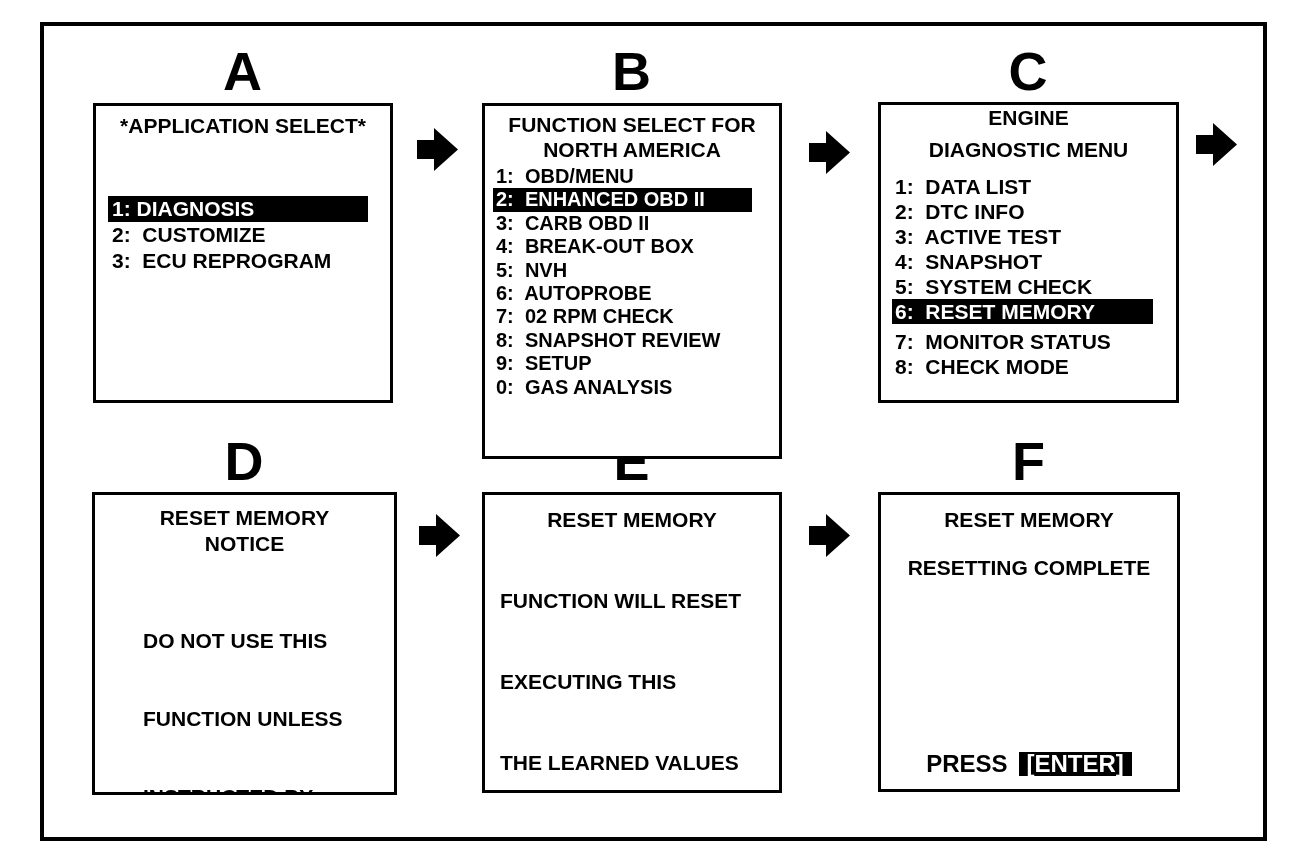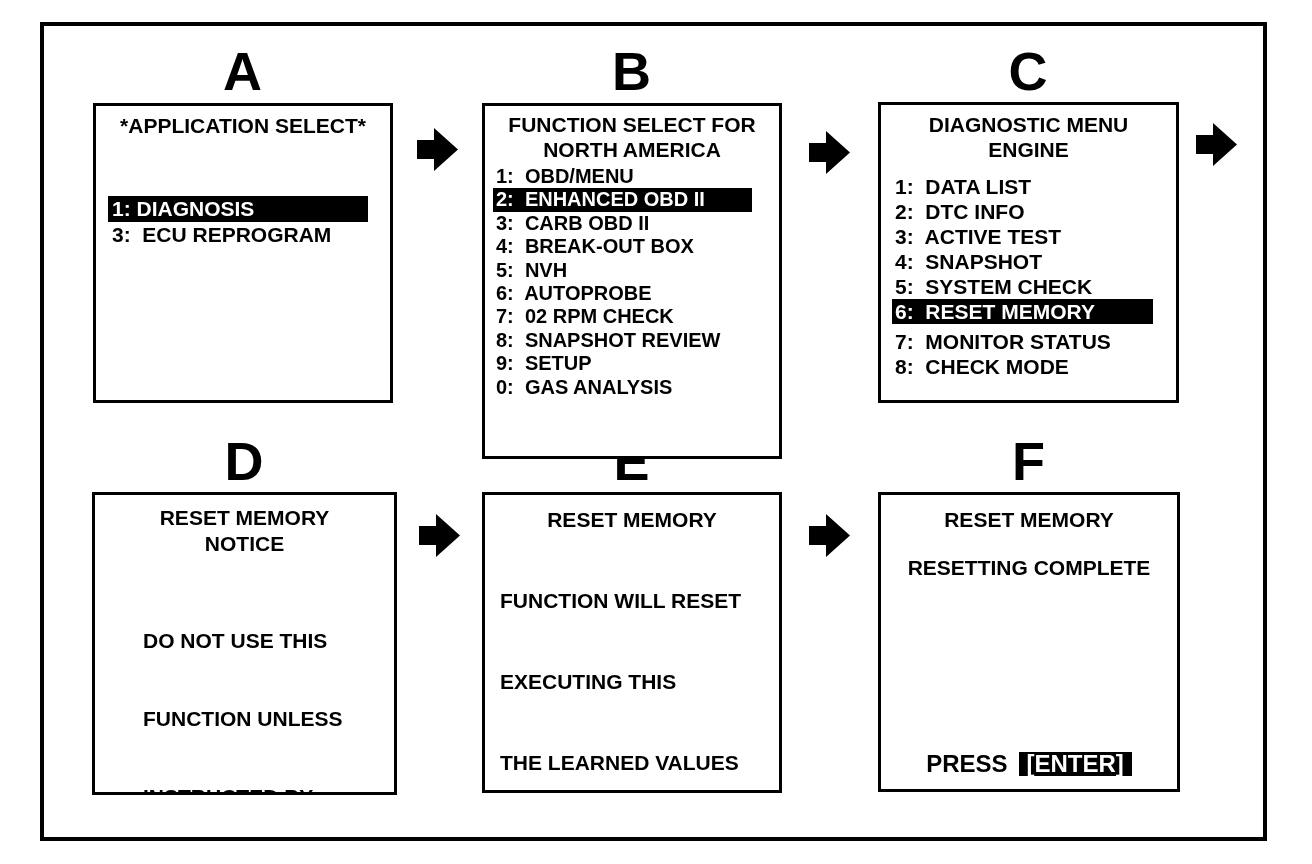--- a/index.html
+++ b/index.html
@@ -64,20 +64,21 @@
 <div class="letter" style="left:482px;top:44px;width:300px;">B</div>
 <div class="letter" style="left:878px;top:44px;width:301px;">C</div>
 <div class="letter" style="left:92px;top:434px;width:305px;">D</div>
 <div class="letter" style="left:482px;top:434px;width:300px;">E</div>
 <div class="letter" style="left:878px;top:434px;width:302px;">F</div>
 
 <div class="screen pA" style="left:93px;top:103px;width:300px;height:300px;">
   <div class="sc-title">*APPLICATION SELECT*</div>
   <div class="menu">
     <div class="mrow hl">1: DIAGNOSIS</div>
+    <div class="mrow">2:  CUSTOMIZE</div>
     <div class="mrow">3:  ECU REPROGRAM</div>
   </div>
 </div>
 
 <div class="screen pB" style="left:482px;top:103px;width:300px;height:356px;">
   <div class="sc-title">FUNCTION SELECT FOR</div>
   <div class="sc-title" style="margin-top:0;">NORTH AMERICA</div>
   <div class="menu">
     <div class="mrow">1:  OBD/MENU</div>
     <div class="mrow hl">2:  ENHANCED OBD II</div>
@@ -86,22 +87,22 @@
     <div class="mrow">5:  NVH</div>
     <div class="mrow">6:  AUTOPROBE</div>
     <div class="mrow">7:  02 RPM CHECK</div>
     <div class="mrow">8:  SNAPSHOT REVIEW</div>
     <div class="mrow">9:  SETUP</div>
     <div class="mrow">0:  GAS ANALYSIS</div>
   </div>
 </div>
 
 <div class="screen pC" style="left:878px;top:102px;width:301px;height:301px;">
+  <div class="sc-title" style="margin-top:0;">ENGINE</div>
   <div class="sc-title">DIAGNOSTIC MENU</div>
-  <div class="sc-title" style="margin-top:0;">ENGINE</div>
   <div class="menu">
     <div class="mrow">1:  DATA LIST</div>
     <div class="mrow">2:  DTC INFO</div>
     <div class="mrow">3:  ACTIVE TEST</div>
     <div class="mrow">4:  SNAPSHOT</div>
     <div class="mrow">5:  SYSTEM CHECK</div>
     <div class="mrow hl">6:  RESET MEMORY</div>
     <div class="mrow gap5">7:  MONITOR STATUS</div>
     <div class="mrow">8:  CHECK MODE</div>
   </div>

